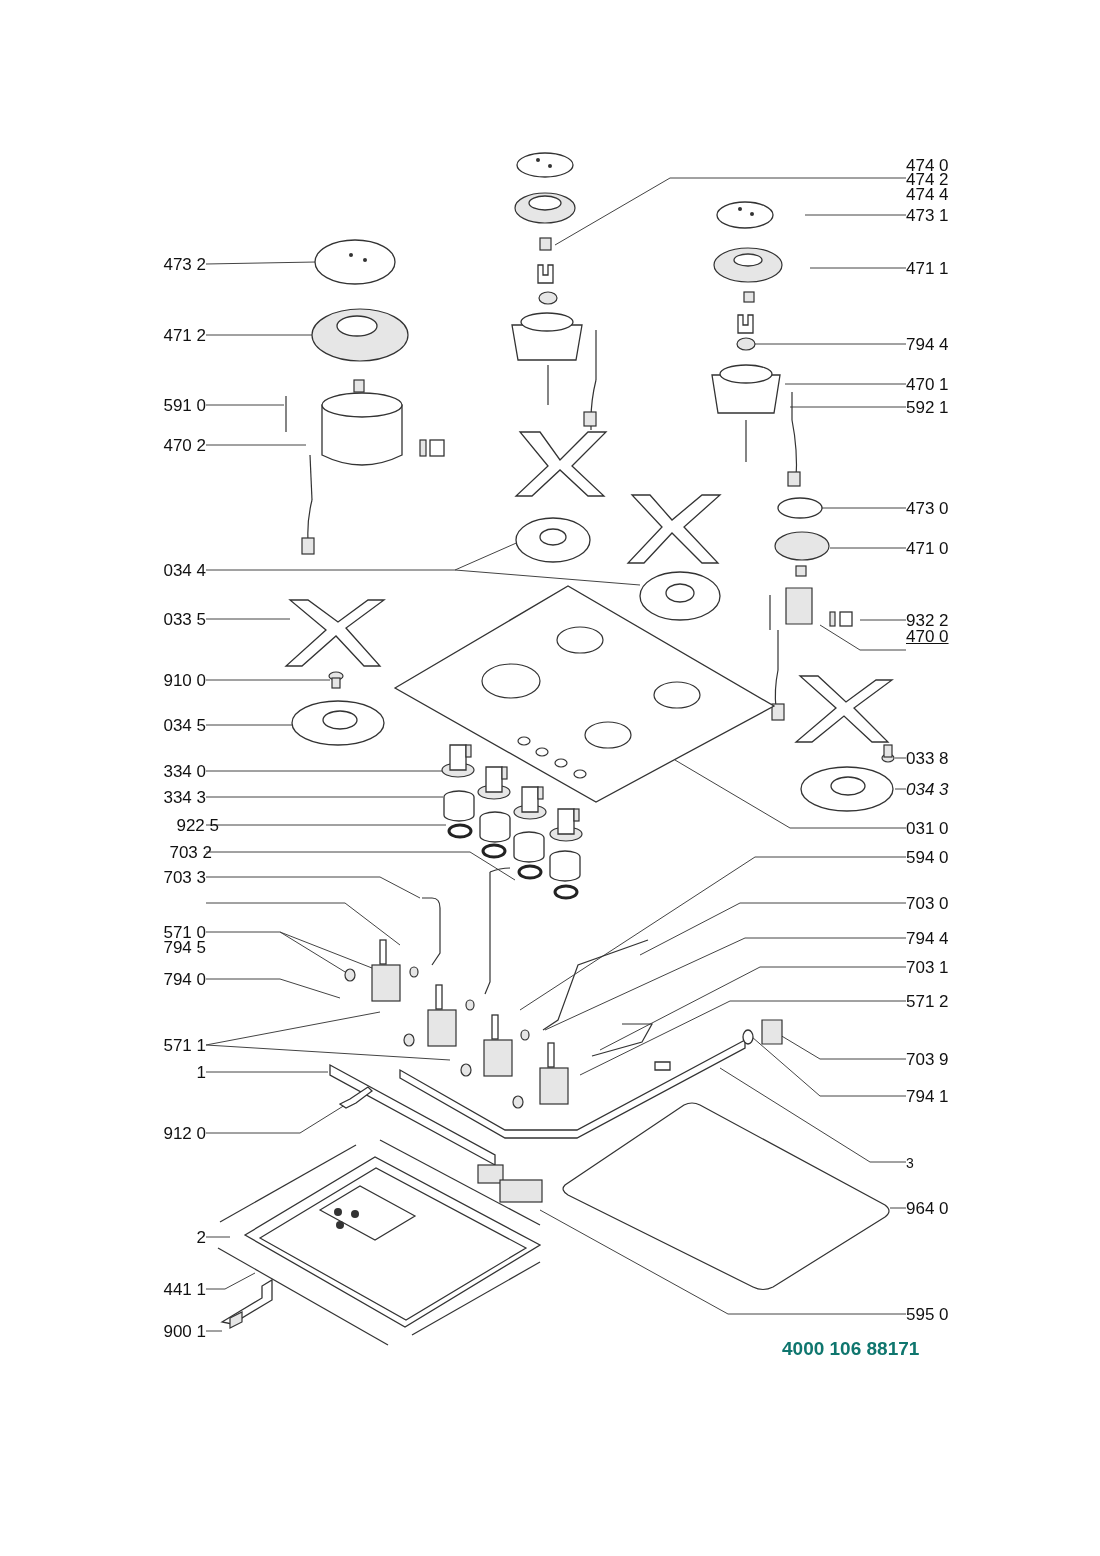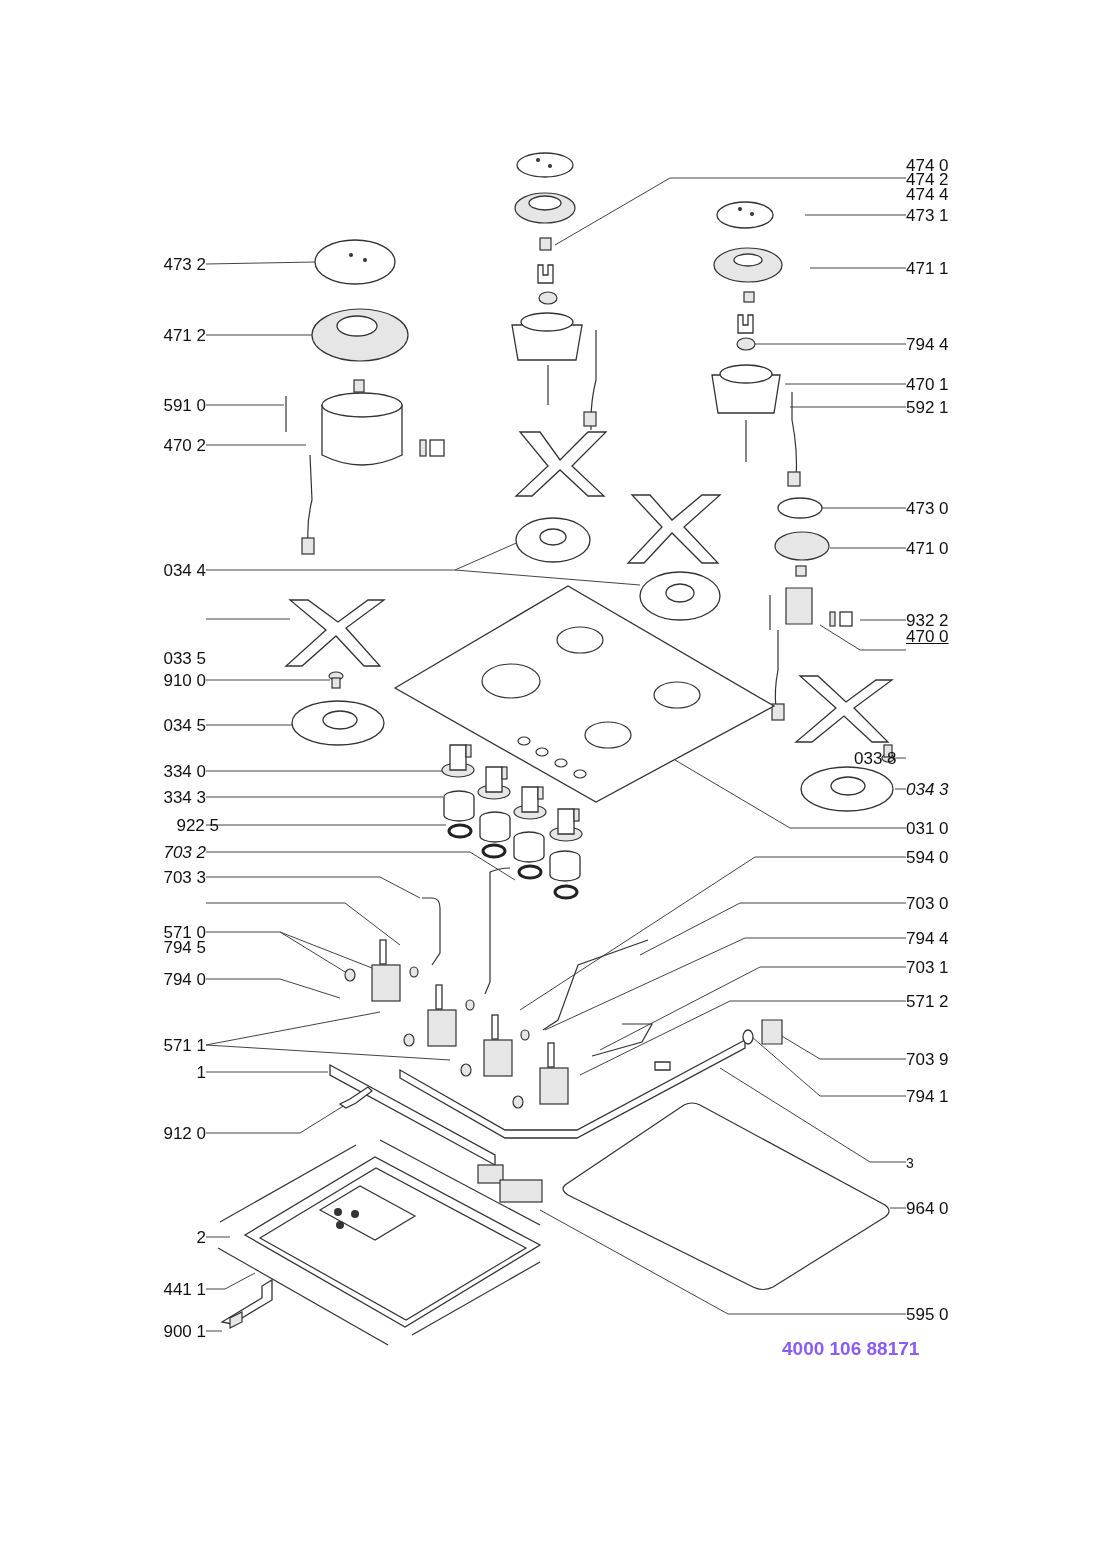--- a/index.html
+++ b/index.html
@@ -1,20 +1,20 @@
 <!DOCTYPE html>
 <html><head>
 <meta charset="utf-8">
 <style>
   html,body{margin:0;padding:0;background:#fff;}
   body{width:1100px;height:1556px;position:relative;overflow:hidden;font-family:"Liberation Sans",sans-serif;}
   #canvas{position:absolute;left:0;top:0;width:1100px;height:1556px;}
   .lbl{position:absolute;font-size:17px;color:#111;line-height:17px;white-space:nowrap;}
   .lbl.l{text-align:right;width:56px;}
-  .docnum{position:absolute;left:782px;top:1338px;font-size:19px;font-weight:bold;color:#8b5cf6;}
+  .docnum{position:absolute;left:782px;top:1338px;font-size:19px;font-weight:bold;color:#0f766e;}
   svg .part{fill:#fff;stroke:#333;stroke-width:1.3;}
   svg .partg{fill:#e6e6e6;stroke:#333;stroke-width:1.2;}
   svg .leader{stroke:#444;stroke-width:1;fill:none;}
   svg .thin{fill:none;stroke:#333;stroke-width:1.2;}
 </style>
 </head>
 <body>
 
 <div id="canvas">
 <svg width="1100" height="1556" viewBox="0 0 1100 1556">
@@ -277,27 +277,27 @@
     <path class="partg" d="M230 1318 l12 -6 v10 l-12 6z"></path>
   </g>
 </svg>
 
 
 <div class="lbl l" style="left:150px;top:256px;">473 2</div>
 <div class="lbl l" style="left:150px;top:327px;">471 2</div>
 <div class="lbl l" style="left:150px;top:397px;">591 0</div>
 <div class="lbl l" style="left:150px;top:437px;">470 2</div>
 <div class="lbl l" style="left:150px;top:562px;">034 4</div>
-<div class="lbl l" style="left:150px;top:611px;margin-top:39px;">033 5</div>
+<div class="lbl l" style="left:150px;top:611px;">033 5</div>
 <div class="lbl l" style="left:150px;top:672px;">910 0</div>
 <div class="lbl l" style="left:150px;top:717px;">034 5</div>
 <div class="lbl l" style="left:150px;top:763px;">334 0</div>
 <div class="lbl l" style="left:150px;top:789px;">334 3</div>
 <div class="lbl l" style="left:163px;top:817px;">922 5</div>
-<div class="lbl l" style="left:150px;top:844px;font-style:italic;">703 2</div>
+<div class="lbl l" style="left:156px;top:844px;">703 2</div>
 <div class="lbl l" style="left:150px;top:869px;">703 3</div>
 <div class="lbl l" style="left:150px;top:895px;margin-top:44px;">794 5</div>
 <div class="lbl l" style="left:150px;top:924px;">571 0</div>
 <div class="lbl l" style="left:150px;top:971px;">794 0</div>
 <div class="lbl l" style="left:150px;top:1037px;">571 1</div>
 <div class="lbl l" style="left:150px;top:1064px;">1</div>
 <div class="lbl l" style="left:150px;top:1125px;">912 0</div>
 <div class="lbl l" style="left:150px;top:1229px;">2</div>
 <div class="lbl l" style="left:150px;top:1281px;">441 1</div>
 <div class="lbl l" style="left:150px;top:1323px;">900 1</div>
@@ -308,21 +308,21 @@
 <div class="lbl" style="left:906px;top:186px;text-align:center;">474 4</div>
 <div class="lbl" style="left:906px;top:207px;">473 1</div>
 <div class="lbl" style="left:906px;top:260px;">471 1</div>
 <div class="lbl" style="left:906px;top:336px;">794 4</div>
 <div class="lbl" style="left:906px;top:376px;">470 1</div>
 <div class="lbl" style="left:906px;top:399px;">592 1</div>
 <div class="lbl" style="left:906px;top:500px;">473 0</div>
 <div class="lbl" style="left:906px;top:540px;">471 0</div>
 <div class="lbl" style="left:906px;top:612px;">932 2</div>
 <div class="lbl" style="left:906px;top:628px;text-decoration:underline;">470 0</div>
-<div class="lbl" style="left:854px;top:750px;">033 8</div>
+<div class="lbl" style="left:906px;top:750px;">033 8</div>
 <div class="lbl" style="left:906px;top:781px;font-style:italic;">034 3</div>
 <div class="lbl" style="left:906px;top:820px;">031 0</div>
 <div class="lbl" style="left:906px;top:849px;">594 0</div>
 <div class="lbl" style="left:906px;top:895px;">703 0</div>
 <div class="lbl" style="left:906px;top:930px;">794 4</div>
 <div class="lbl" style="left:906px;top:959px;">703 1</div>
 <div class="lbl" style="left:906px;top:993px;">571 2</div>
 <div class="lbl" style="left:906px;top:1051px;">703 9</div>
 <div class="lbl" style="left:906px;top:1088px;">794 1</div>
 <div class="lbl" style="left:906px;top:1155px;font-size:14px;">3</div>

